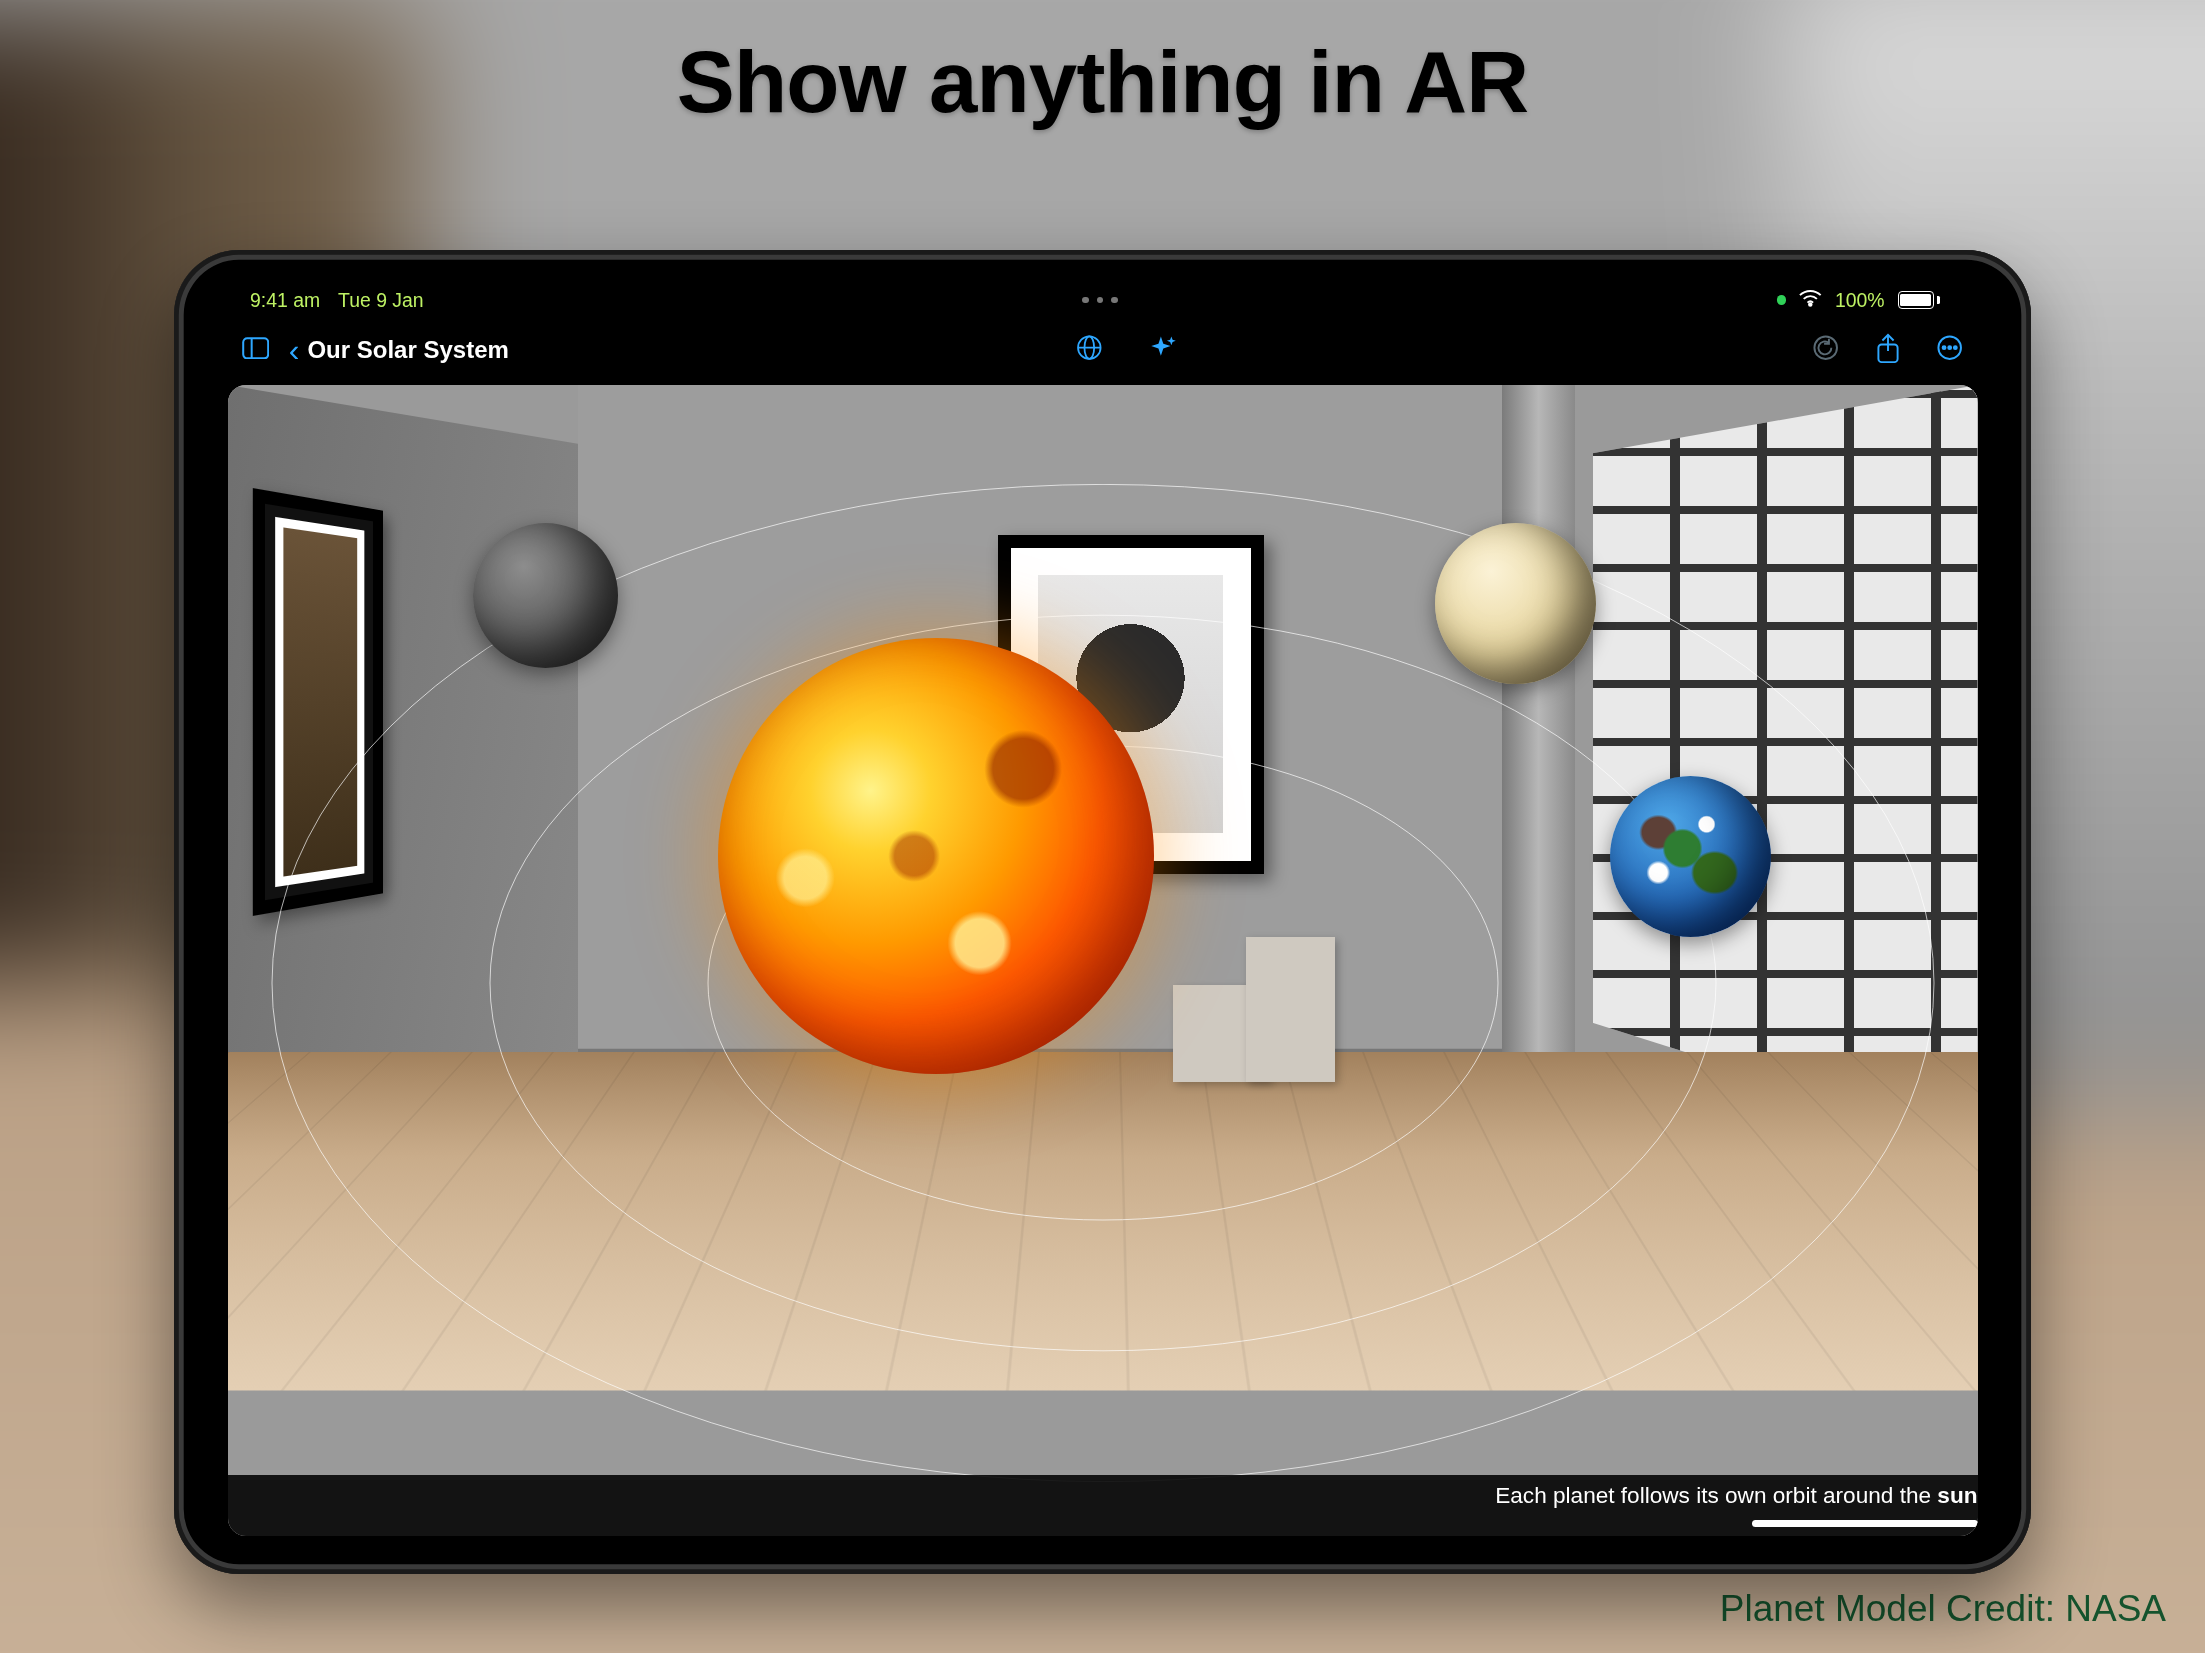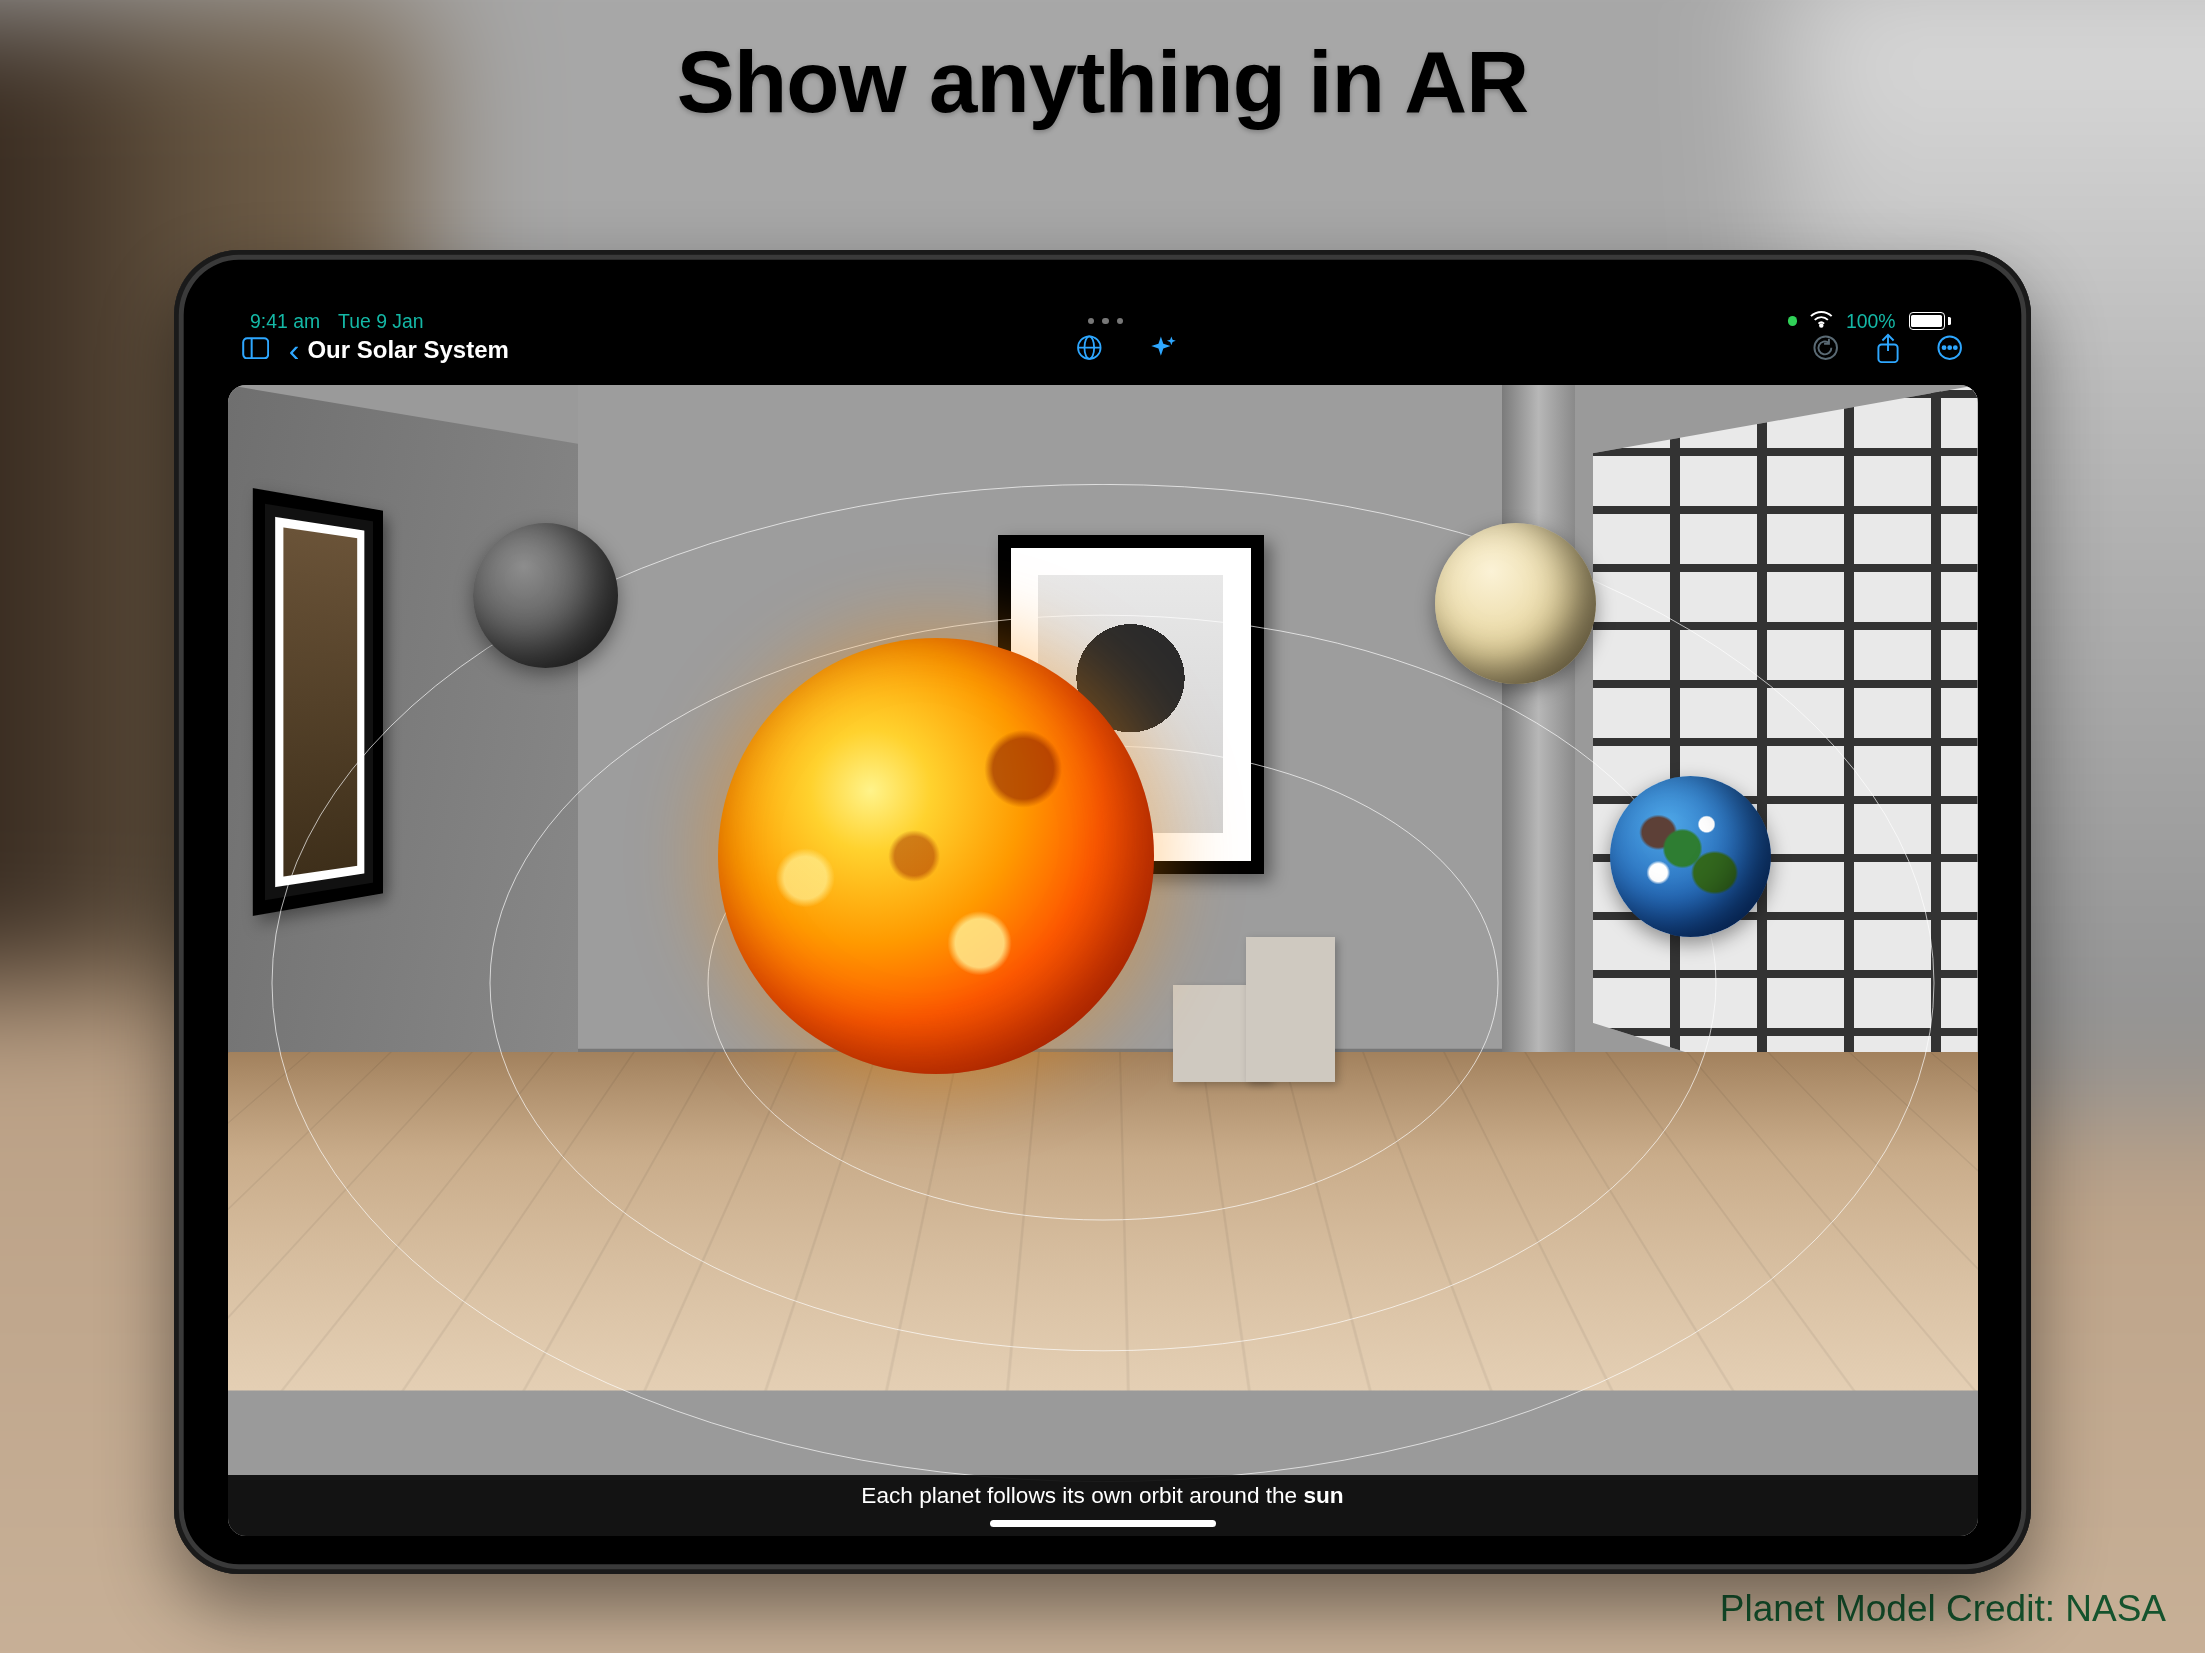--- a/index.html
+++ b/index.html
@@ -48,26 +48,25 @@
   }
   .screen {
     position:absolute; left:47px; top:32px; right:47px; bottom:32px;
     background:#000;
     border-radius:32px;
     overflow:hidden;
   }
 
   
   .status-bar {
-    position:absolute; top:0; left:0; right:4px; height:36px;
+    position:absolute; top:0; left:0; right:15px; height:36px;
     display:flex; align-items:center; justify-content:space-between;
     padding:0 29px;
-    color:#14b8a6; font-size:19.4px; font-weight:500;
+    color:#bef264; font-size:19.4px; font-weight:500;
     z-index:10;
-    margin-top:21px;
   }
   .status-left { display:flex; gap:18px; align-items:baseline; }
   .status-left .date { font-weight:400; }
   .status-center { display:flex; gap:8px; }
   .status-center .dot { width:6.5px; height:6.5px; background:#777; border-radius:50%; }
   .status-right { display:flex; align-items:center; gap:13px; }
   .green-dot { width:9.7px; height:9.7px; background:#30d158; border-radius:50%; }
   .wifi-icon { width:22.6px; height:18px; }
   .battery { display:flex; align-items:center; gap:3.2px; }
   .battery-body { width:36px; height:18px; border:1.6px solid #fff; border-radius:4px; position:relative; }
@@ -197,21 +196,21 @@
       radial-gradient(ellipse at 45% 45%, #2e7d32 0 14%, transparent 16%),
       radial-gradient(ellipse at 65% 60%, #33691e 0 14%, transparent 16%),
       radial-gradient(ellipse at 30% 35%, #5d4037 0 10%, transparent 12%),
       radial-gradient(circle at 35% 30%, #4fa8e8, #0d47a1 80%, #062050);
   }
 
   
   .caption-bar {
     position:absolute; left:0; right:0; bottom:0; height:61px;
     background:rgba(0,0,0,.88);
-    display:flex; flex-direction:column; align-items:center; justify-content:center; gap:11.3px;
+    display:flex; flex-direction:column; align-items:flex-end; justify-content:center; gap:11.3px;
     color:#fff; font-size:22.6px;
   }
   .caption-bar .caption b { font-weight:700; }
   .home-indicator {
     width:226px; height:6.5px; background:#fff; border-radius:4px;
   }
 
 </style>
 </head>
 <body>

